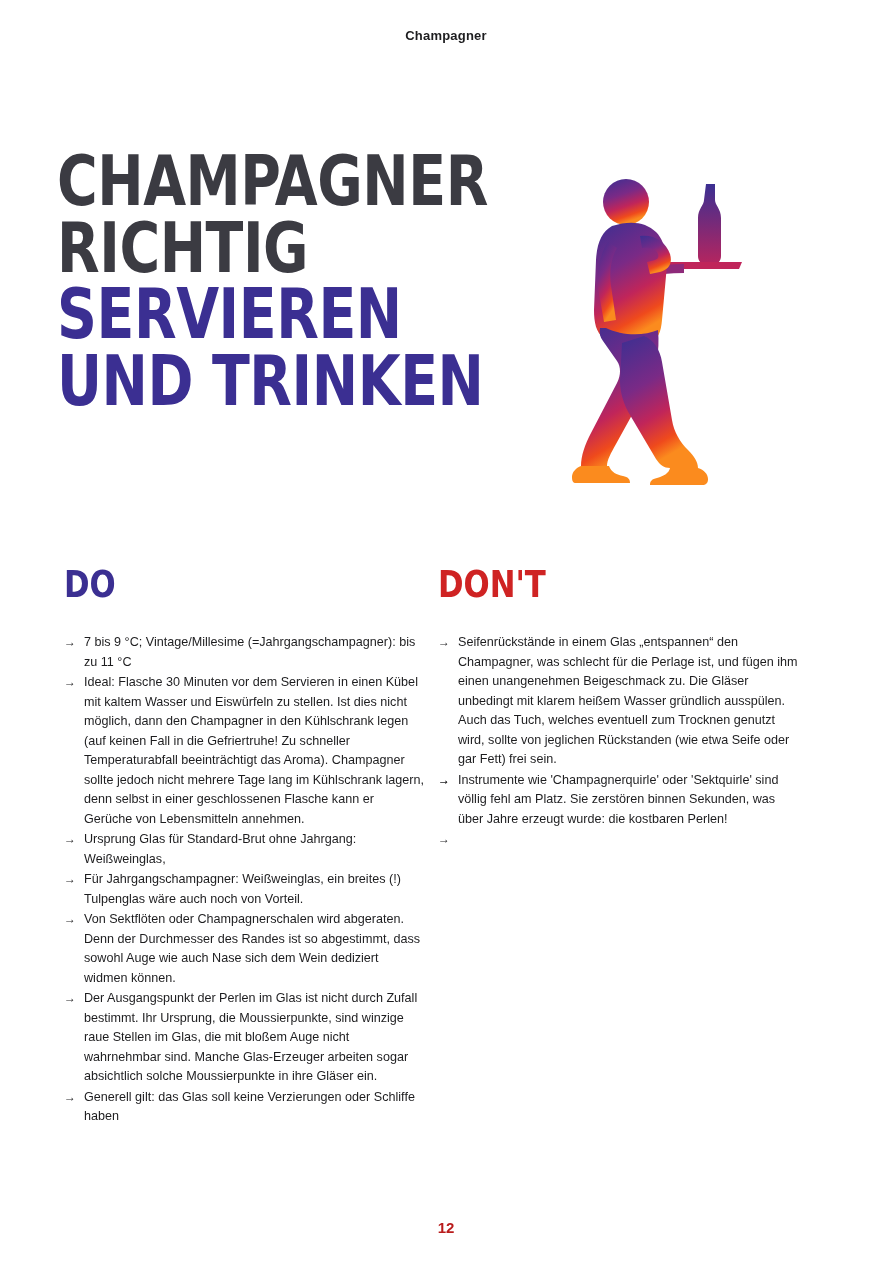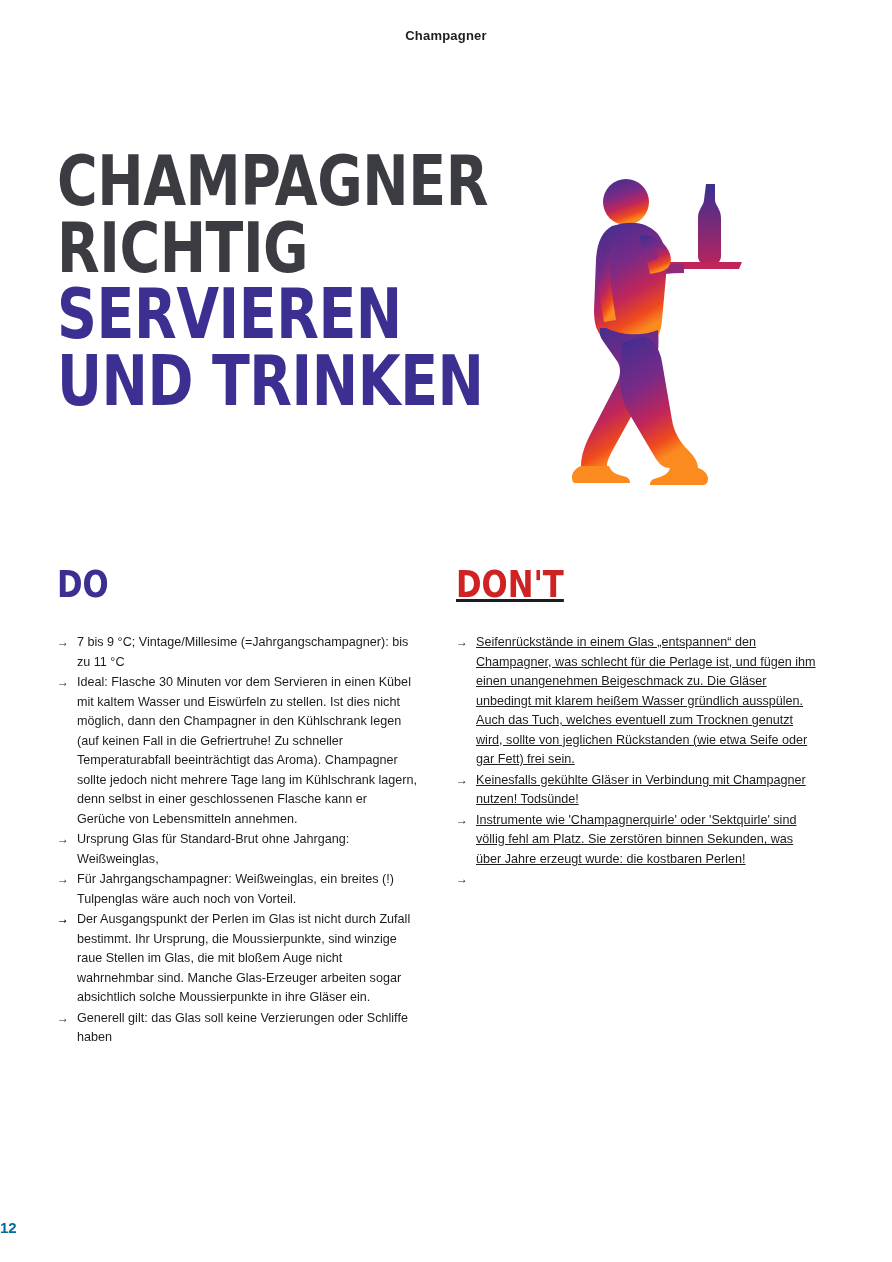--- a/index.html
+++ b/index.html
@@ -61,22 +61,22 @@
     width: 300px;
     height: 360px;
   }
 
   
   .col {
     position: absolute;
     top: 565px;
     width: 360px;
   }
-  .col-do { left: 57px; }
-  .col-dont { left: 456px; text-decoration: underline; }
+  .col-do { left: 64px; }
+  .col-dont { left: 438px; }
 
   .col-title {
     font-family: "DejaVu Sans Condensed", "Liberation Sans Narrow", "Liberation Sans", sans-serif;
     font-weight: bold;
     font-size: 38px;
     line-height: 1;
     letter-spacing: 0px;
     transform: scaleX(0.9);
     transform-origin: left center;
     margin: 0 0 30px 0;
@@ -103,23 +103,24 @@
     left: 0;
     top: 0;
     color: #1d1d1f;
     font-size: 12px;
   }
   .page-number {
     position: absolute;
     bottom: 26px;
     left: 0;
     right: 0;
+    text-align: center;
     font-size: 15px;
     font-weight: bold;
-    color: #0369a1;
+    color: #b91c1c;
   }
 </style>
 </head>
 <body>
 
 <div class="page">
 
   <div class="running-head">Champagner</div>
 
   <div class="headline">
@@ -167,31 +168,31 @@
     </svg>
   </div>
 
   <div class="col col-do">
     <div class="col-title title-do">DO</div>
     <ul class="bullets">
       <li><span class="arrow">→</span><span>7 bis 9 °C; Vintage/Millesime (=Jahrgangschampagner): bis zu 11 °C</span></li>
       <li><span class="arrow">→</span><span>Ideal: Flasche 30 Minuten vor dem Servieren in einen Kübel mit kaltem Wasser und Eiswürfeln zu stellen. Ist dies nicht möglich, dann den Champagner in den Kühlschrank legen (auf keinen Fall in die Gefriertruhe! Zu schneller Temperaturabfall beeinträchtigt das Aroma). Champagner sollte jedoch nicht mehrere Tage lang im Kühlschrank lagern, denn selbst in einer geschlossenen Flasche kann er Gerüche von Lebensmitteln annehmen.</span></li>
       <li><span class="arrow">→</span><span>Ursprung Glas für Standard-Brut ohne Jahrgang: Weißweinglas,</span></li>
       <li><span class="arrow">→</span><span>Für Jahrgangschampagner: Weißweinglas, ein breites (!) Tulpenglas wäre auch noch von Vorteil.</span></li>
-      <li><span class="arrow">→</span></li>
+      <li><span class="arrow">→</span><span>Von Sektflöten oder Champagnerschalen wird abgeraten. Denn der Durchmesser des Randes ist so abgestimmt, dass sowohl Auge wie auch Nase sich dem Wein dediziert widmen können.</span></li>
       <li><span class="arrow">→</span><span>Der Ausgangspunkt der Perlen im Glas ist nicht durch Zufall bestimmt. Ihr Ursprung, die Moussierpunkte, sind winzige raue Stellen im Glas, die mit bloßem Auge nicht wahrnehmbar sind. Manche Glas-Erzeuger arbeiten sogar absichtlich solche Moussierpunkte in ihre Gläser ein.</span></li>
       <li><span class="arrow">→</span><span>Generell gilt: das Glas soll keine Verzierungen oder Schliffe haben</span></li>
     </ul>
   </div>
 
   <div class="col col-dont">
     <div class="col-title title-dont">DON'T</div>
     <ul class="bullets">
       <li><span class="arrow">→</span><span>Seifenrückstände in einem Glas „entspannen“ den Champagner, was schlecht für die Perlage ist, und fügen ihm einen unangenehmen Beigeschmack zu. Die Gläser unbedingt mit klarem heißem Wasser gründlich ausspülen. Auch das Tuch, welches eventuell zum Trocknen genutzt wird, sollte von jeglichen Rückstanden (wie etwa Seife oder gar Fett) frei sein.</span></li>
-      <li><span class="arrow">→</span><span>Keinesfalls gekühlte Gläser in Verbindung mit Champagner nutzen! Todsünde!</span></li>
+      <li><span class="arrow">→</span></li>
       <li><span class="arrow">→</span><span>Instrumente wie 'Champagnerquirle' oder 'Sektquirle' sind völlig fehl am Platz. Sie zerstören binnen Sekunden, was über Jahre erzeugt wurde: die kostbaren Perlen!</span></li>
       <li><span class="arrow">→</span></li>
     </ul>
   </div>
 
   <div class="page-number">12</div>
 
 </div>
 
 </body></html>

